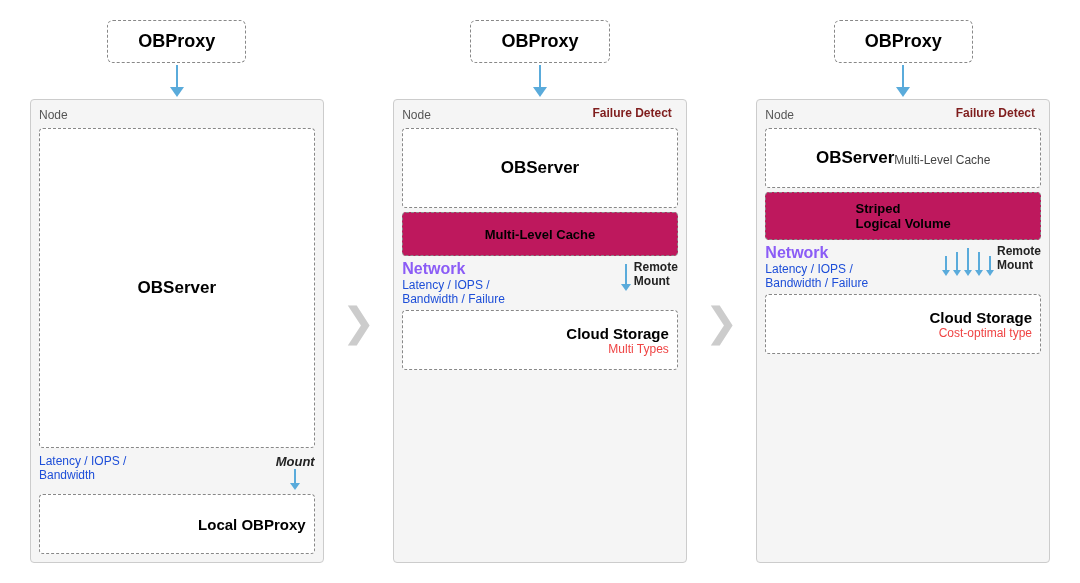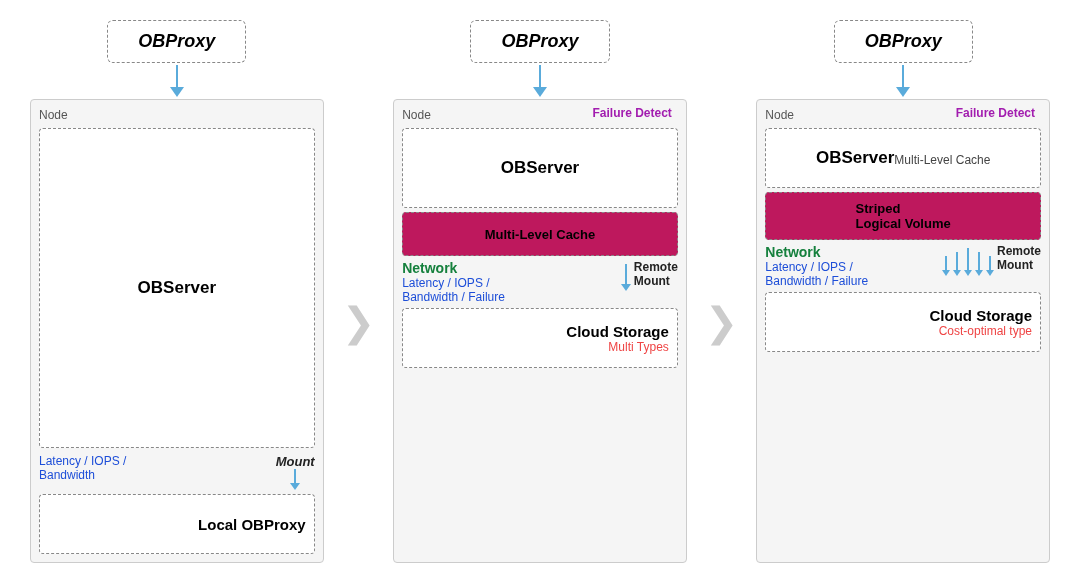--- a/index.html
+++ b/index.html
@@ -31,21 +31,20 @@
     }
     .obproxy-box {
       border: 1.5px dashed #888;
       border-radius: 6px;
       padding: 10px 30px;
       font-size: 18px;
       font-weight: bold;
       text-align: center;
       background: #fff;
       margin-bottom: 0px;
-      font-style: italic;
     }
     .arrow-down {
       display: flex;
       flex-direction: column;
       align-items: center;
       margin: 2px 0;
     }
     .arrow-down .line {
       width: 2px;
       height: 22px;
@@ -109,23 +108,23 @@
       font-weight: bold;
       text-align: left;
       min-height: 44px;
     }
     .network-text {
       font-size: 12px;
       color: #1d4ed8;
       flex: 1;
     }
     .network-label {
-      font-size: 14px;
-      font-weight: bold;
-      color: #15803d;
+      font-size: 16px;
+      font-weight: bold;
+      color: #8b5cf6;
     }
     .mount-label {
       font-style: italic;
       font-weight: bold;
       font-size: 13px;
       color: #222;
     }
     .storage-box {
       border: 1.5px dashed #888;
       border-radius: 4px;
@@ -152,21 +151,21 @@
       align-items: center;
       justify-content: center;
       font-size: 40px;
       color: #ccc;
       flex-shrink: 0;
       margin-top: 60px;
     }
     .failure-detect {
       font-size: 12px;
       font-weight: bold;
-      color: #a21caf;
+      color: #7f1d1d;
       position: absolute;
       right: 6px;
       top: -2px;
     }
     .node-top-row {
       display: flex;
       align-items: flex-start;
       position: relative;
       margin-bottom: 2px;
     }

